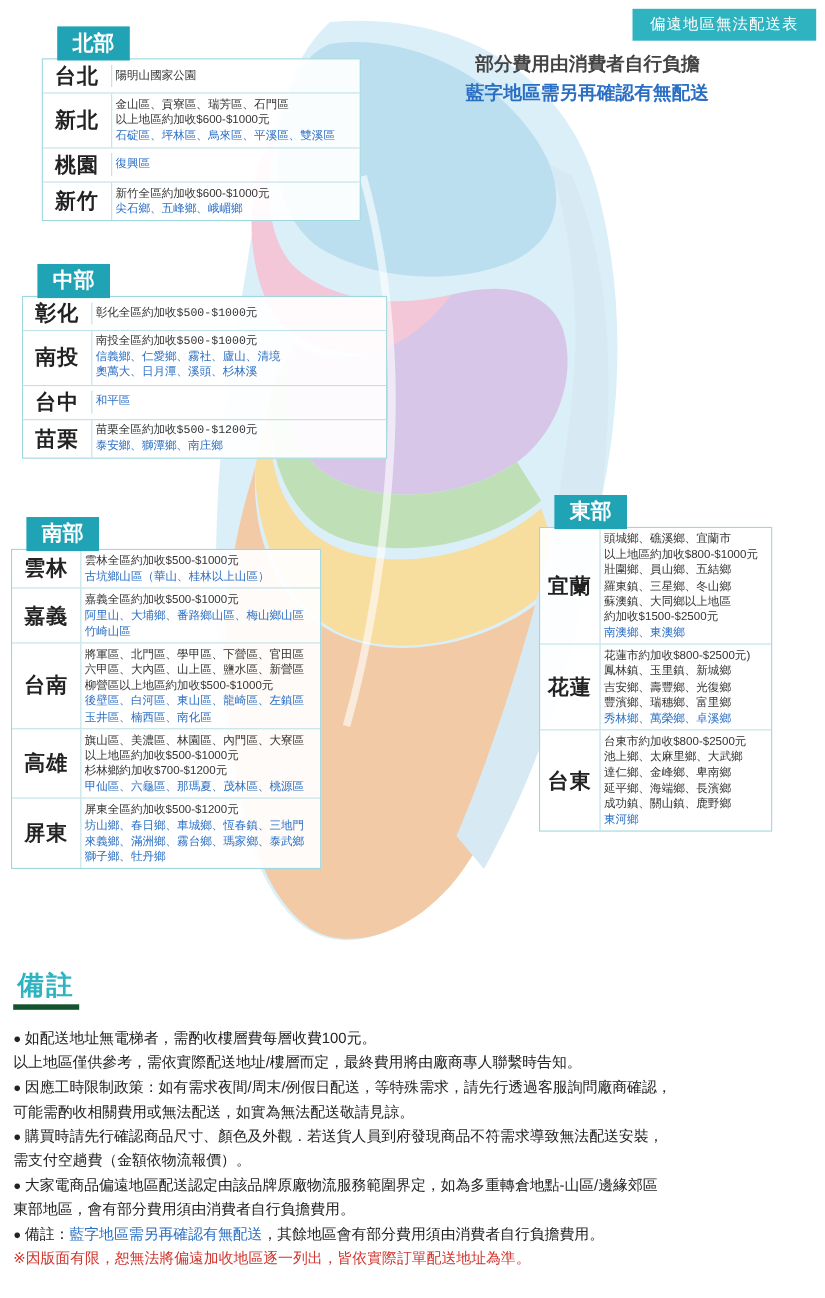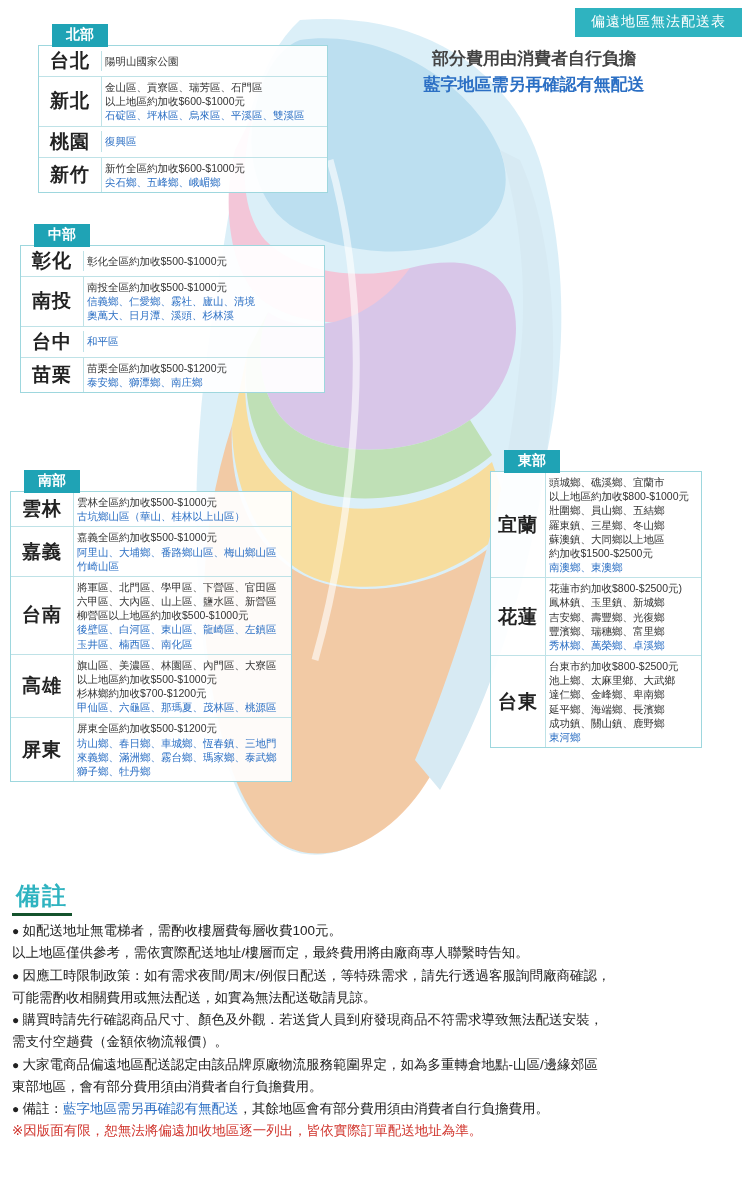--- a/index.html
+++ b/index.html
@@ -26,21 +26,21 @@
     position:absolute;right:16px;top:46px;width:400px;text-align:center;
     color:#444;font-size:17px;font-weight:bold;line-height:1.55;
     z-index:5;
   }
   .subtitle .blue{color:#2b6fc4;}
   
   .region{position:absolute;z-index:4;}
   .region-head{
     display:inline-block;
     background:#1fa3b5;color:#fff;
-    font-size:14px;font-weight:bold;
+    font-size:19px;font-weight:bold;
     padding:2px 14px 3px 14px;
     margin-left:14px;
     position:relative;z-index:3;
   }
   .region-body{
     background:rgba(255,255,255,0.93);
     border:1px solid #9ed7de;
     margin-top:-2px;
     position:relative;z-index:2;
   }
@@ -62,40 +62,40 @@
     font-size:10.5px;line-height:1.35;
     color:#333;
     padding:3px 21px 3px 3px;
     border-left:1px solid #bfe2e7;
   }
   .detail .blue{color:#2b6fc4;}
   .detail div{white-space:nowrap;}
 
   
   #region-north{left:38px;top:24px;width:290px;}
-  #region-central{left:20px;top:224px;width:305px;}
+  #region-central{left:20px;top:240px;width:332px;font-family:Liberation Mono, monospace;}
   #region-south{left:10px;top:470px;width:282px;}
   #region-east{left:490px;top:450px;width:212px;}
 
   #region-east .city{width:54px;min-width:54px;font-size:19px;}
   #region-east .row{min-height:30px;}
 
   
   .notes{
     position:absolute;left:0;top:880px;width:750px;
     z-index:6;
     padding:0 12px;
     box-sizing:border-box;
   }
   .notes-title{
     display:inline-block;
     color:#2fb3c0;font-size:24px;font-weight:bold;
-    border-bottom:3px solid #14532d;
+    border-bottom:5px solid #14532d;
     padding:0 4px 1px 4px;
-    margin-bottom:3px;
+    margin-bottom:14px;
     letter-spacing:2px;
   }
   .note{
     font-size:13.5px;line-height:1.5;color:#222;
     margin:2px 0;
   }
   .note .bullet{color:#222;font-size:12px;}
   .note .blue{color:#2b6fc4;}
   .note.red{color:#d0342c;}
 </style>

